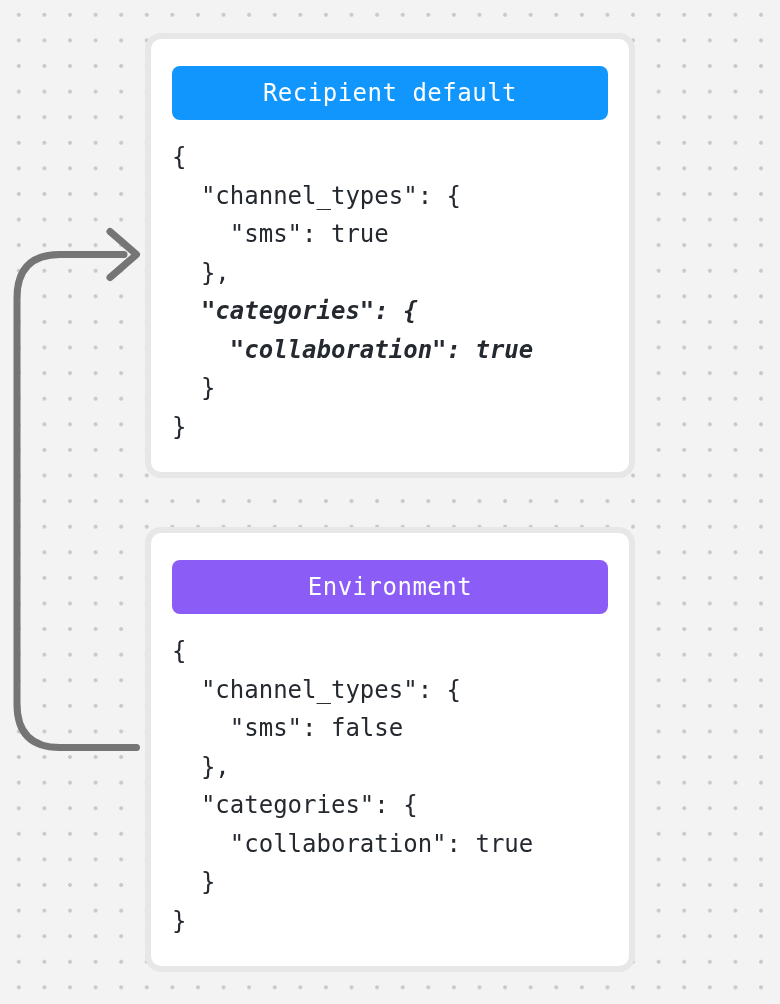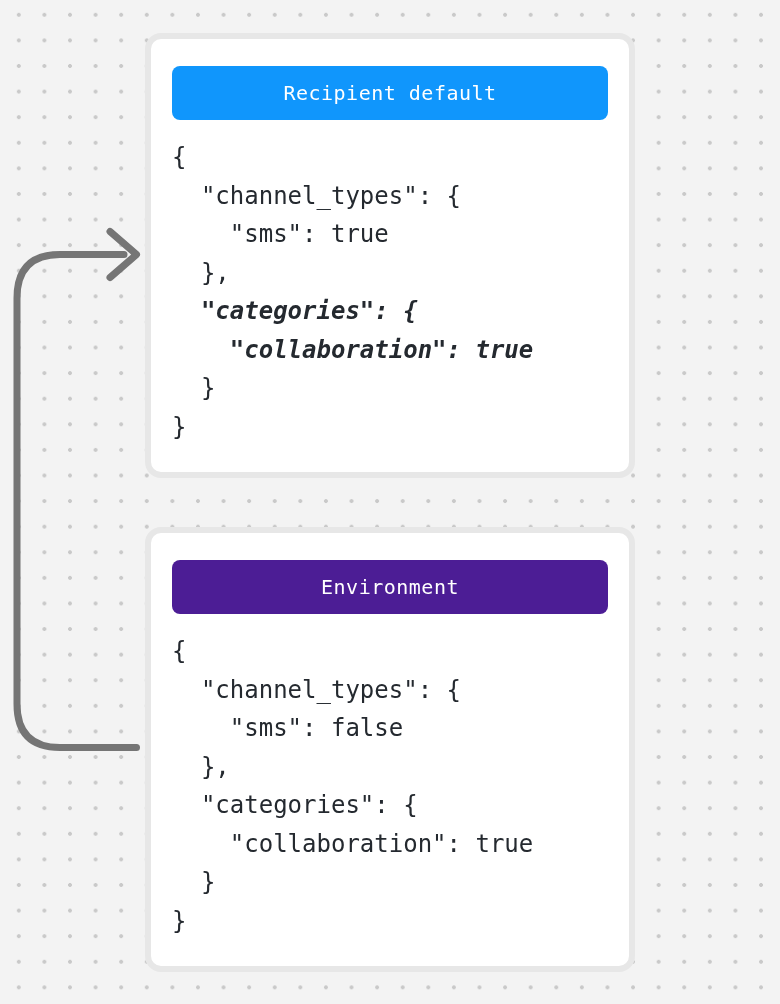--- a/index.html
+++ b/index.html
@@ -33,21 +33,21 @@
   }
   .card.card-top { top: 33px; }
   .card.card-bottom { top: 527px; }
   .card-header {
     height: 54px;
     border-radius: 8px;
     display: flex;
     align-items: center;
     justify-content: center;
     color: #ffffff;
-    font-size: 20px;
+    font-size: 24px;
     letter-spacing: 0.5px;
   }
   .code-block {
     margin-top: 18px;
     color: #24292f;
     font-size: 24px;
   }
   .code-line {
     white-space: pre;
     line-height: 38.5px;
@@ -76,21 +76,21 @@
     <div class="code-line">    "sms": true</div>
     <div class="code-line">  },</div>
     <div class="code-line em">  "categories": {</div>
     <div class="code-line em">    "collaboration": true</div>
     <div class="code-line">  }</div>
     <div class="code-line">}</div>
   </div>
 </div>
 
 <div class="card card-bottom">
-  <div class="card-header" style="background-color: #4c1d95;">Environment</div>
+  <div class="card-header" style="background-color: #8b5cf6;">Environment</div>
   <div class="code-block">
     <div class="code-line">{</div>
     <div class="code-line">  "channel_types": {</div>
     <div class="code-line">    "sms": false</div>
     <div class="code-line">  },</div>
     <div class="code-line">  "categories": {</div>
     <div class="code-line">    "collaboration": true</div>
     <div class="code-line">  }</div>
     <div class="code-line">}</div>
   </div>

